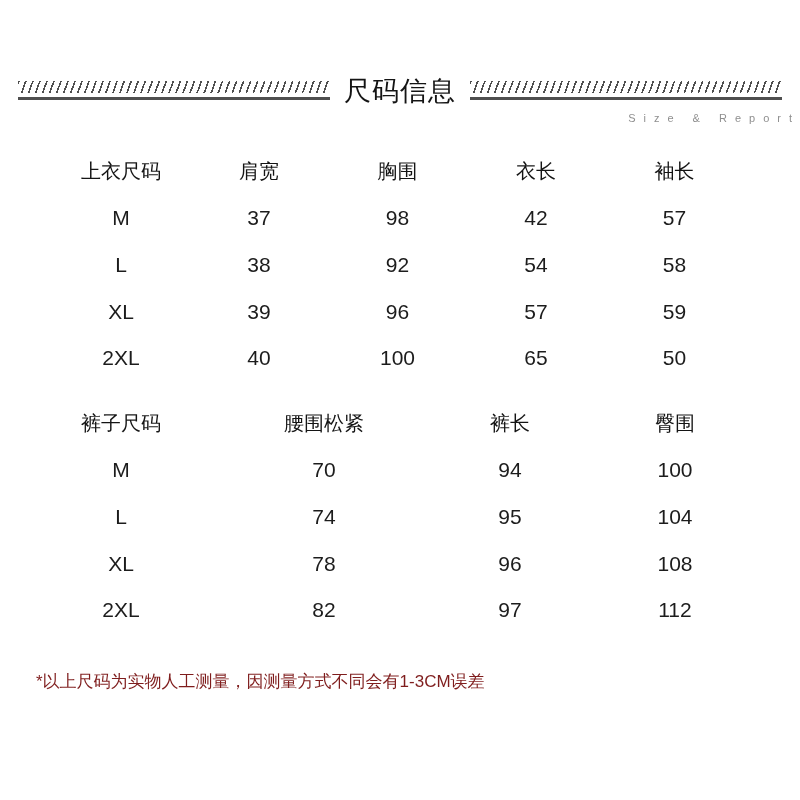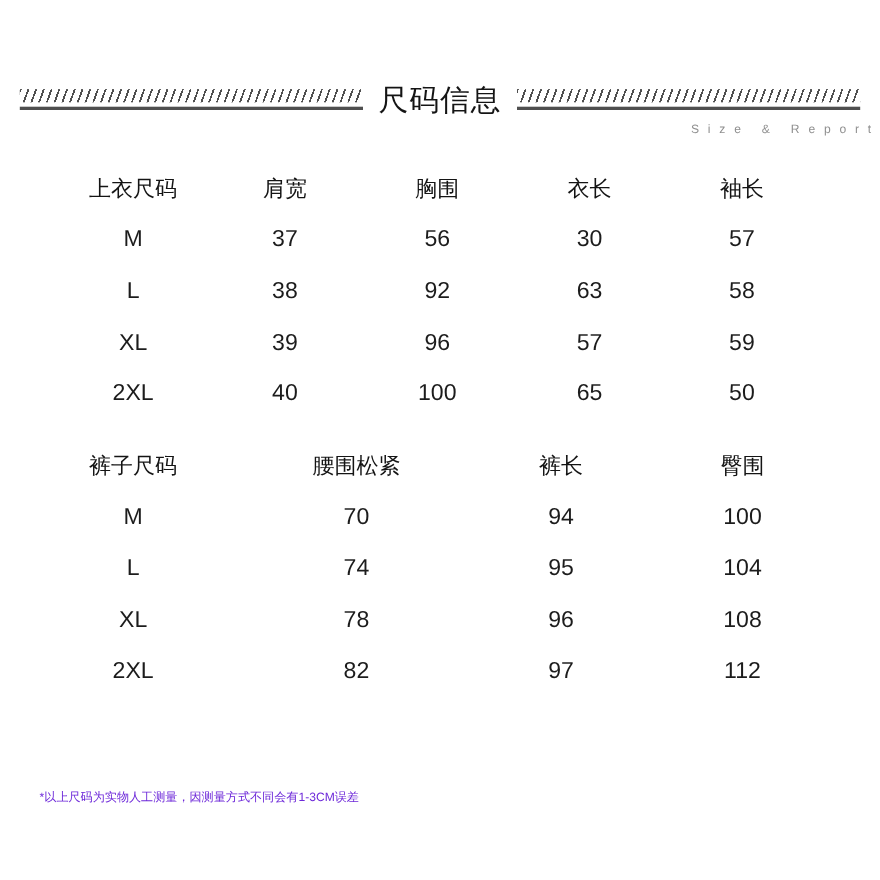--- a/index.html
+++ b/index.html
@@ -35,21 +35,21 @@
     height:46.75px;padding:0;text-align:center;vertical-align:middle;
     font-weight:400;white-space:nowrap;
   }
   table.size-table th{font-size:20px;color:#141414;font-family:Liberation Mono, monospace;}
   table.size-table td{font-size:21px;color:#1c1c1c;}
   .table-tops{left:52px;top:148px;width:692px;}
   .table-pants{left:52px;top:400px;width:736px;}
   
   .footnote{
     position:absolute;left:36px;top:671px;
-    font-size:11px;line-height:21px;color:#6d28d9;margin-top:44px;
+    font-size:17px;line-height:21px;color:#7f1d1d;
   }
 </style>
 </head>
 <body>
 
 <div class="canvas">
 
   <div class="header-row">
     <div class="hatch">
       <div class="hatch-stripes"></div>
@@ -75,29 +75,29 @@
         <tr>
       <th>上衣尺码</th>
       <th>肩宽</th>
       <th>胸围</th>
       <th>衣长</th>
       <th>袖长</th>
     </tr>
     <tr>
       <td>M</td>
       <td>37</td>
-      <td>56</td>
-      <td>30</td>
+      <td>98</td>
+      <td>42</td>
       <td>57</td>
     </tr>
     <tr>
       <td>L</td>
       <td>38</td>
       <td>92</td>
-      <td>63</td>
+      <td>54</td>
       <td>58</td>
     </tr>
     <tr>
       <td>XL</td>
       <td>39</td>
       <td>96</td>
       <td>57</td>
       <td>59</td>
     </tr>
     <tr>

